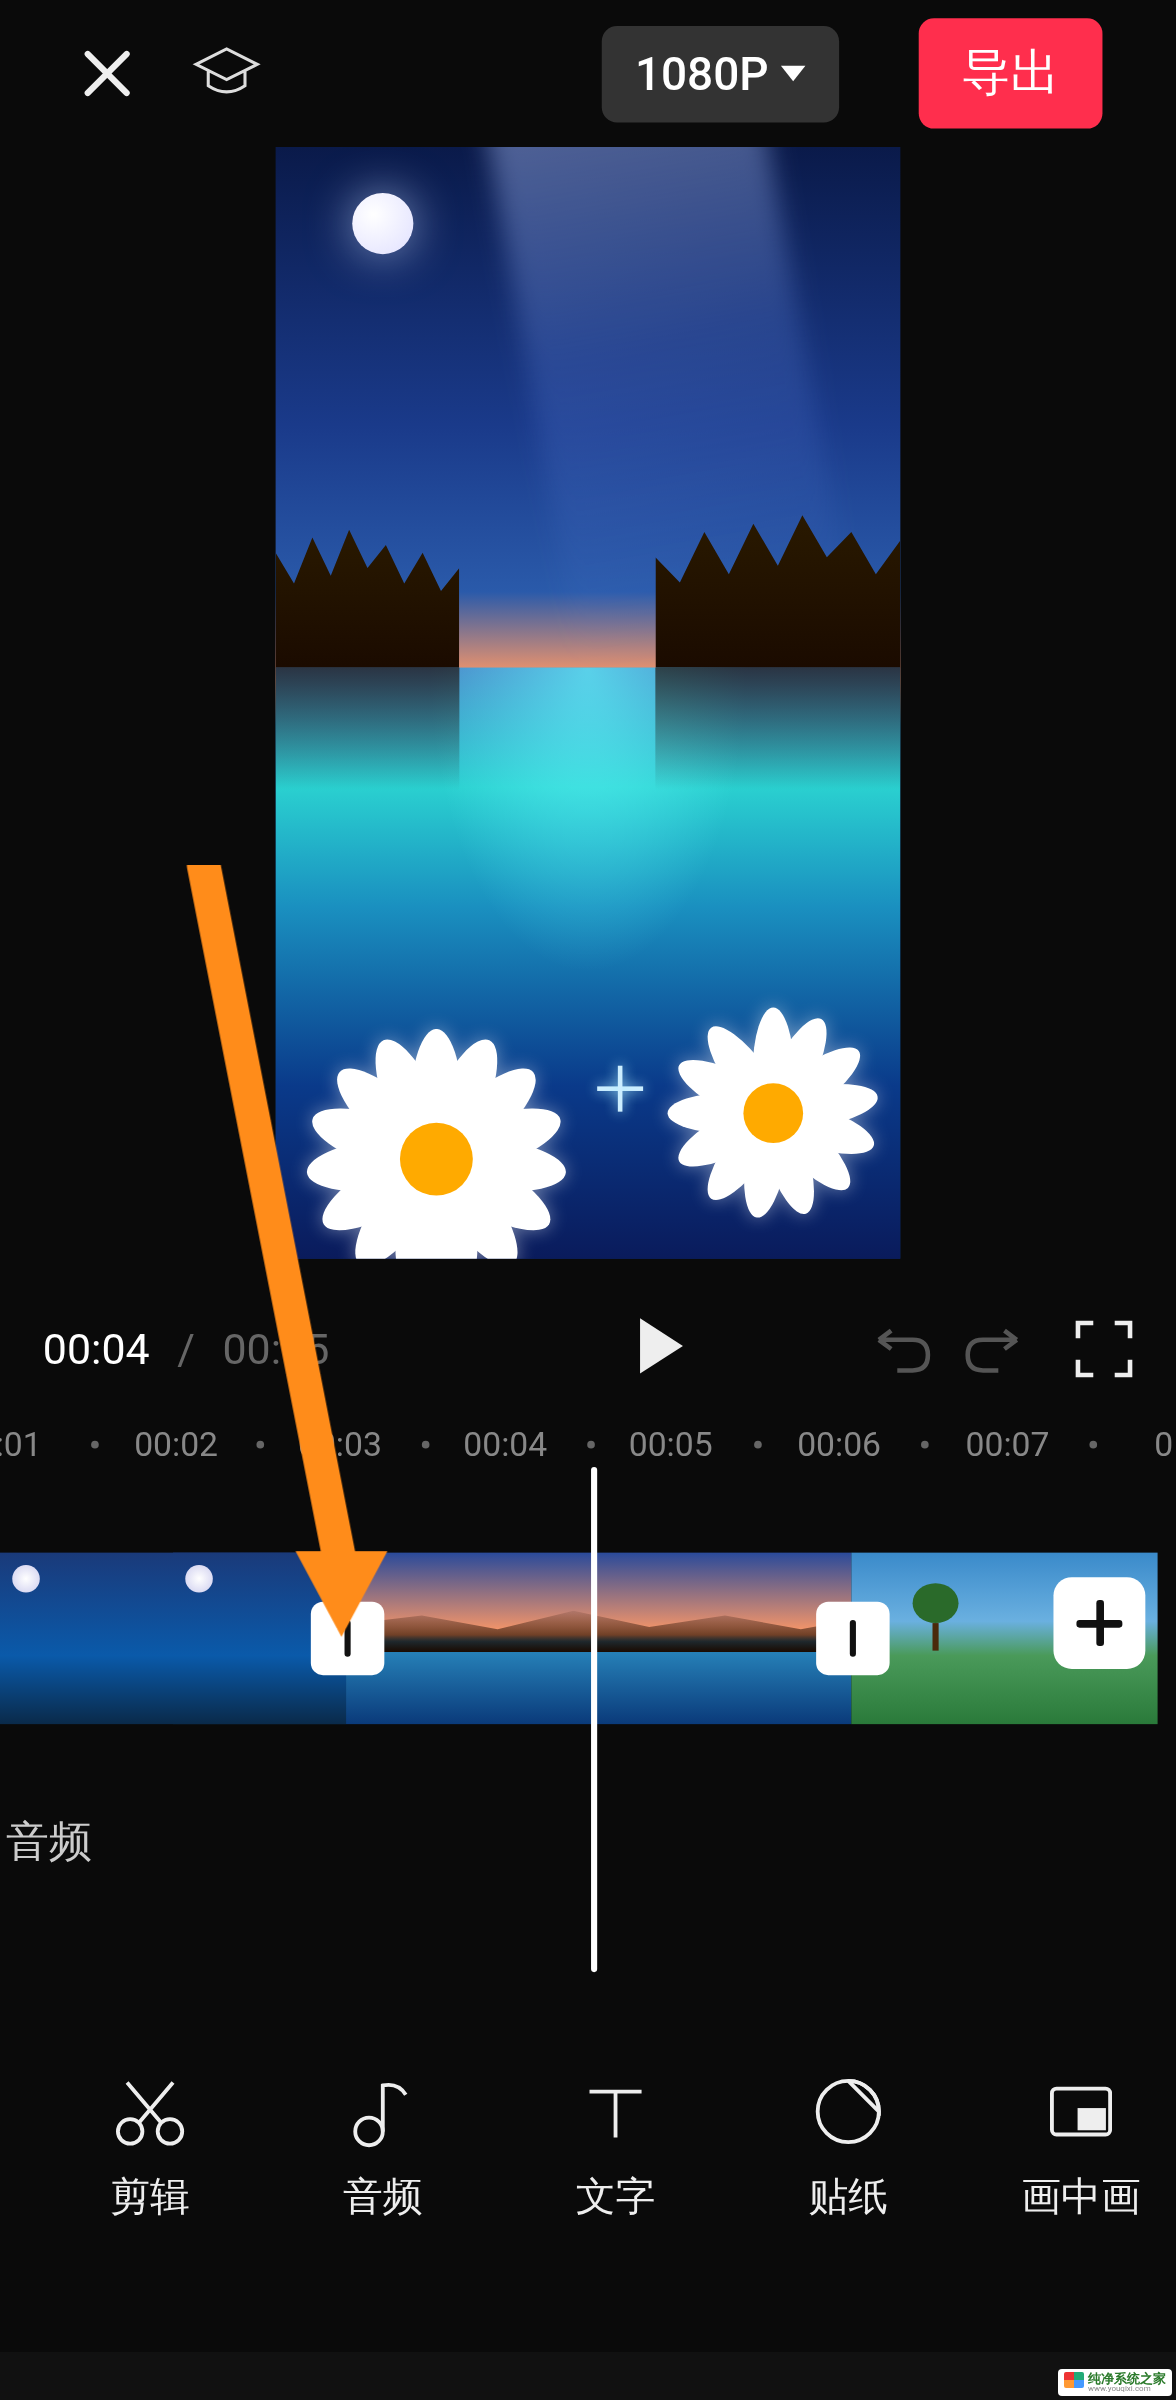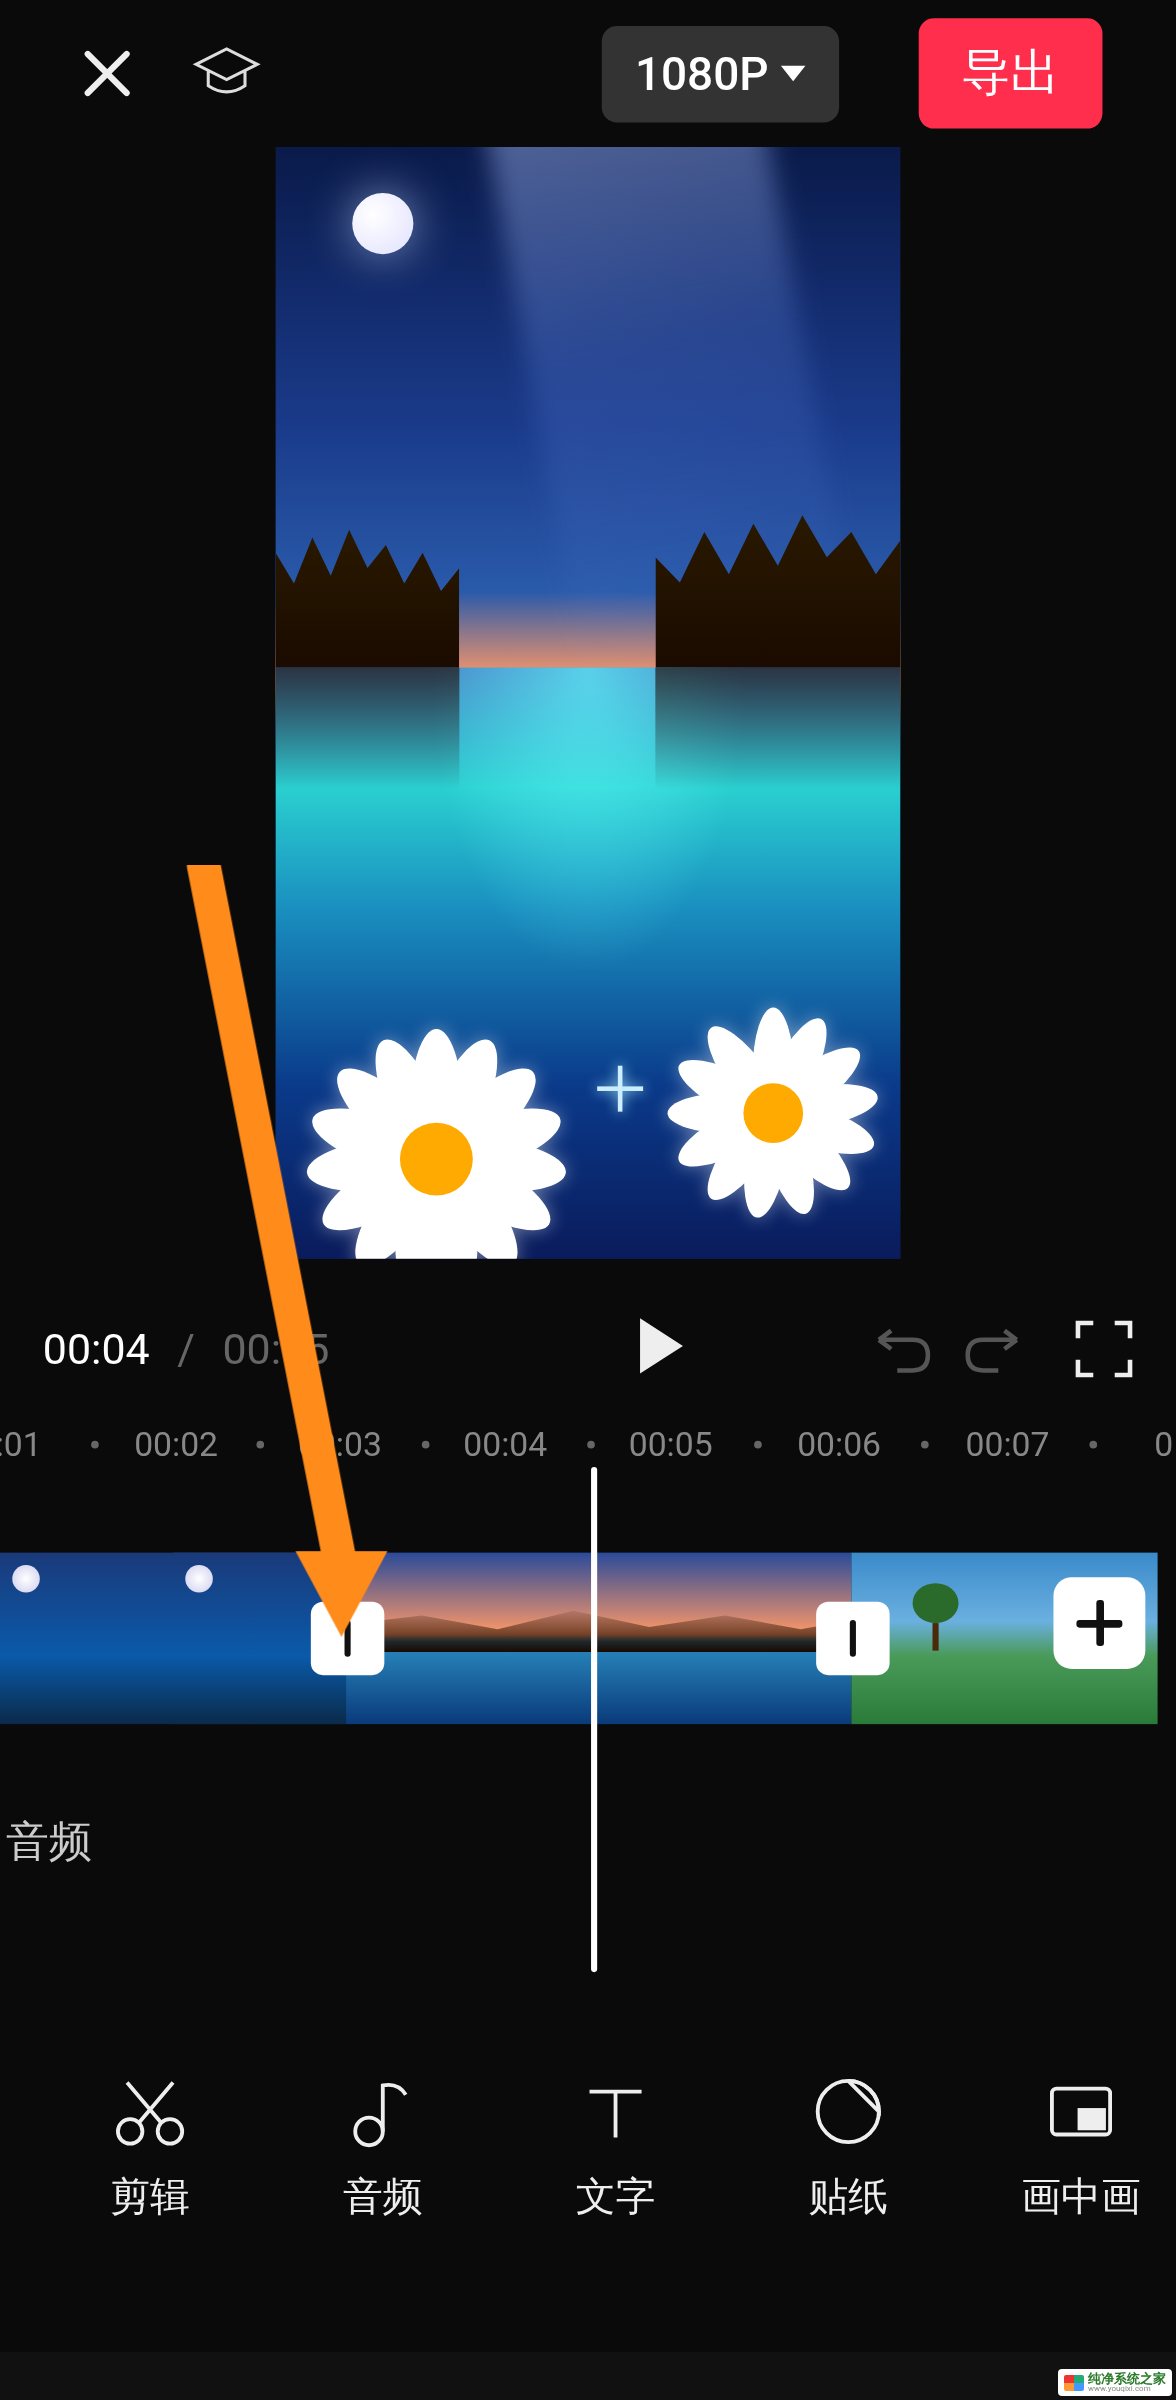--- a/index.html
+++ b/index.html
@@ -70,21 +70,21 @@
 .add-btn { position:absolute; left:688px; top:46px; width:60px; height:60px; background:#fff; border-radius:12px; display:flex; align-items:center; justify-content:center; cursor:pointer; z-index:40; }
 .add-btn::before,.add-btn::after { content:''; position:absolute; background:#111; border-radius:2px; }
 .add-btn::before { width:30px; height:5px; }
 .add-btn::after { width:5px; height:30px; }
 .track-label { position:absolute; left:0; top:200px; color:#ccc; font-size:28px; padding-left:4px; }
 .bottom-tools { position:absolute; bottom:64px; left:0; width:100%; height:140px; display:flex; align-items:center; justify-content:flex-start; padding-left:58px; gap:72px; }
 .tool { display:flex; flex-direction:column; align-items:center; gap:12px; cursor:pointer; min-width:80px; }
 .tool-icon { width:52px; height:52px; display:flex; align-items:center; justify-content:center; }
 .tool-icon svg { width:50px; height:50px; fill:none; stroke:#eee; stroke-width:2.5; }
 .tool-label { color:#eee; font-size:26px; white-space:nowrap; }
-.watermark { position:absolute; right:4px; bottom:4px; background:#fff; padding:3px 6px; border-radius:4px; font-size:13px; color:#2a7a2a; display:flex; align-items:center; gap:4px; z-index:200; }
+.watermark { position:absolute; right:4px; bottom:4px; background:#fff; padding:3px 6px; border-radius:4px; font-size:13px; color:#2a7a2a; display:flex; align-items:flex-start; gap:4px; z-index:200; }
 .wm-icon { width:20px; height:16px; background:conic-gradient(#2a7 0 25%,#49f 0 50%,#f93 0 75%,#e33 0); border-radius:2px; }
 .wm-txt { display:flex; flex-direction:column; line-height:1; }
 .wm-main { font-weight:bold; color:#2a7a2a; }
 .wm-sub { font-size:8px; color:#888; }
 </style>
 </head>
 <body>
 
 <div class="screen">
 

